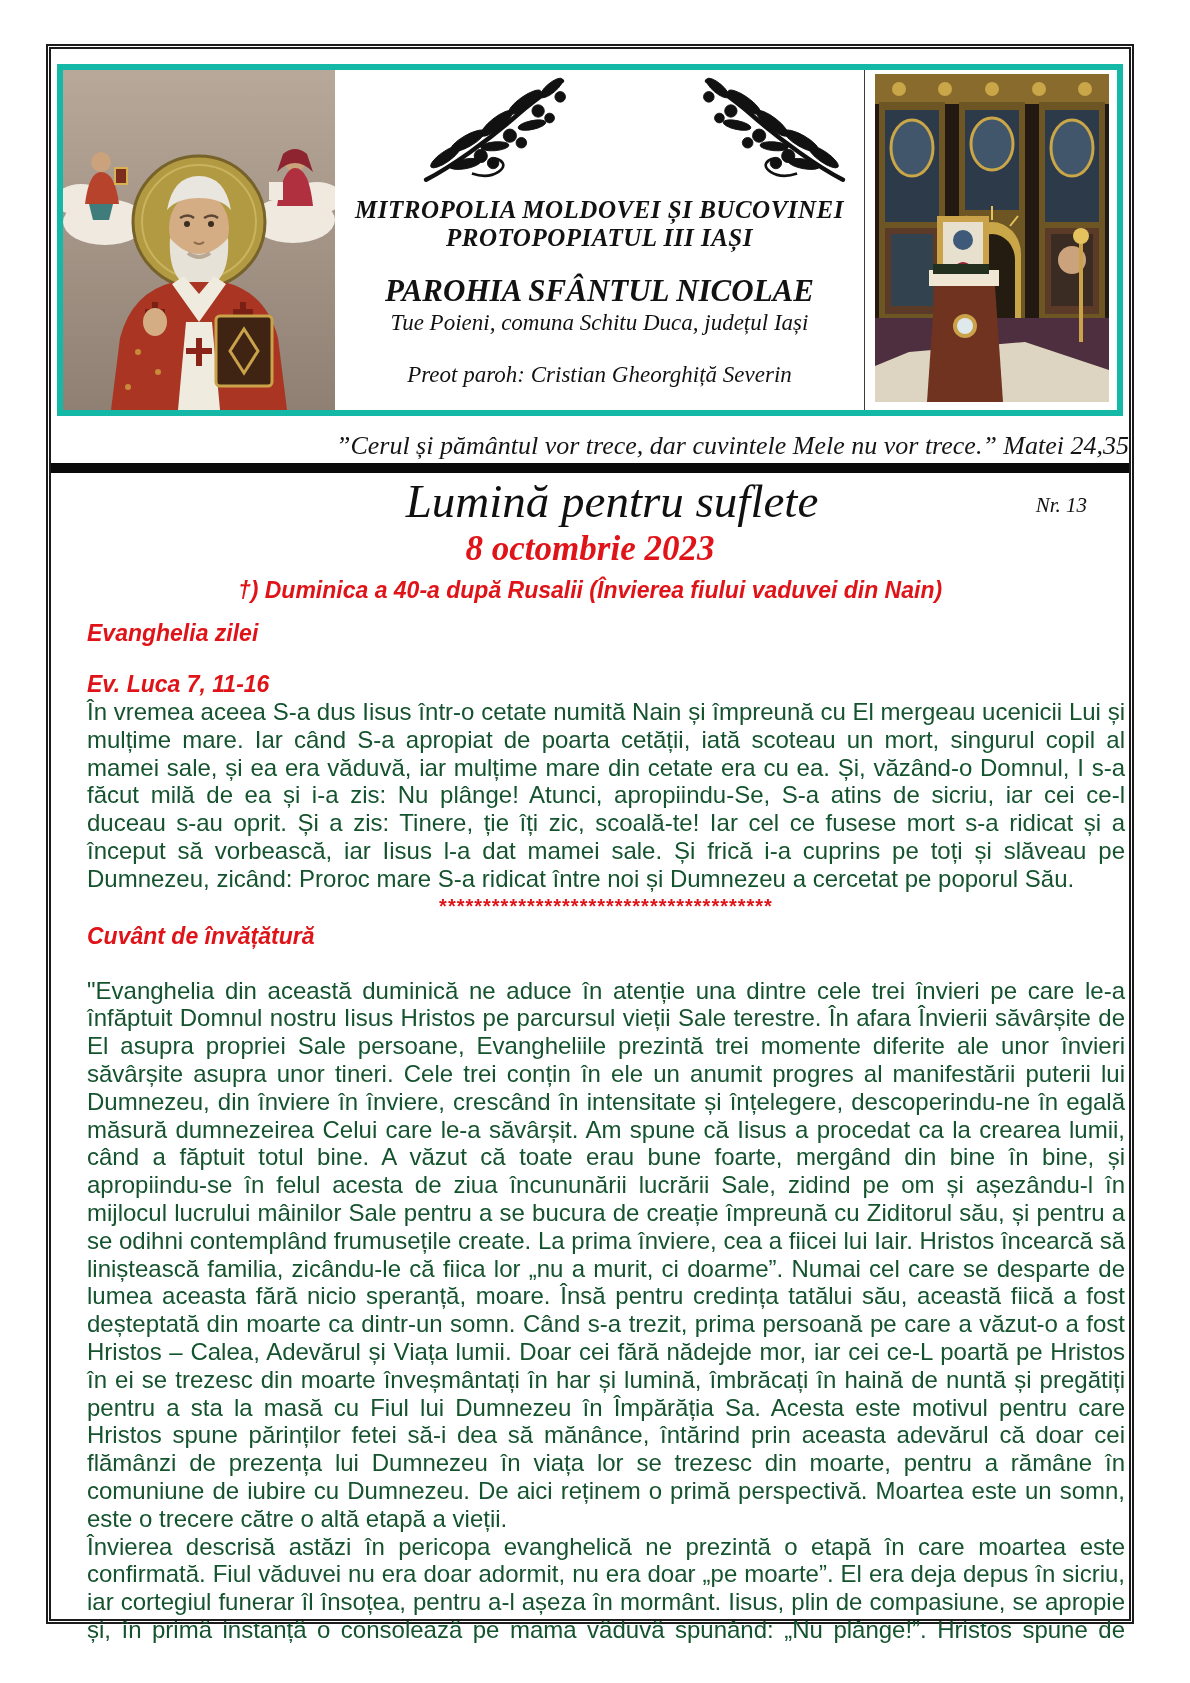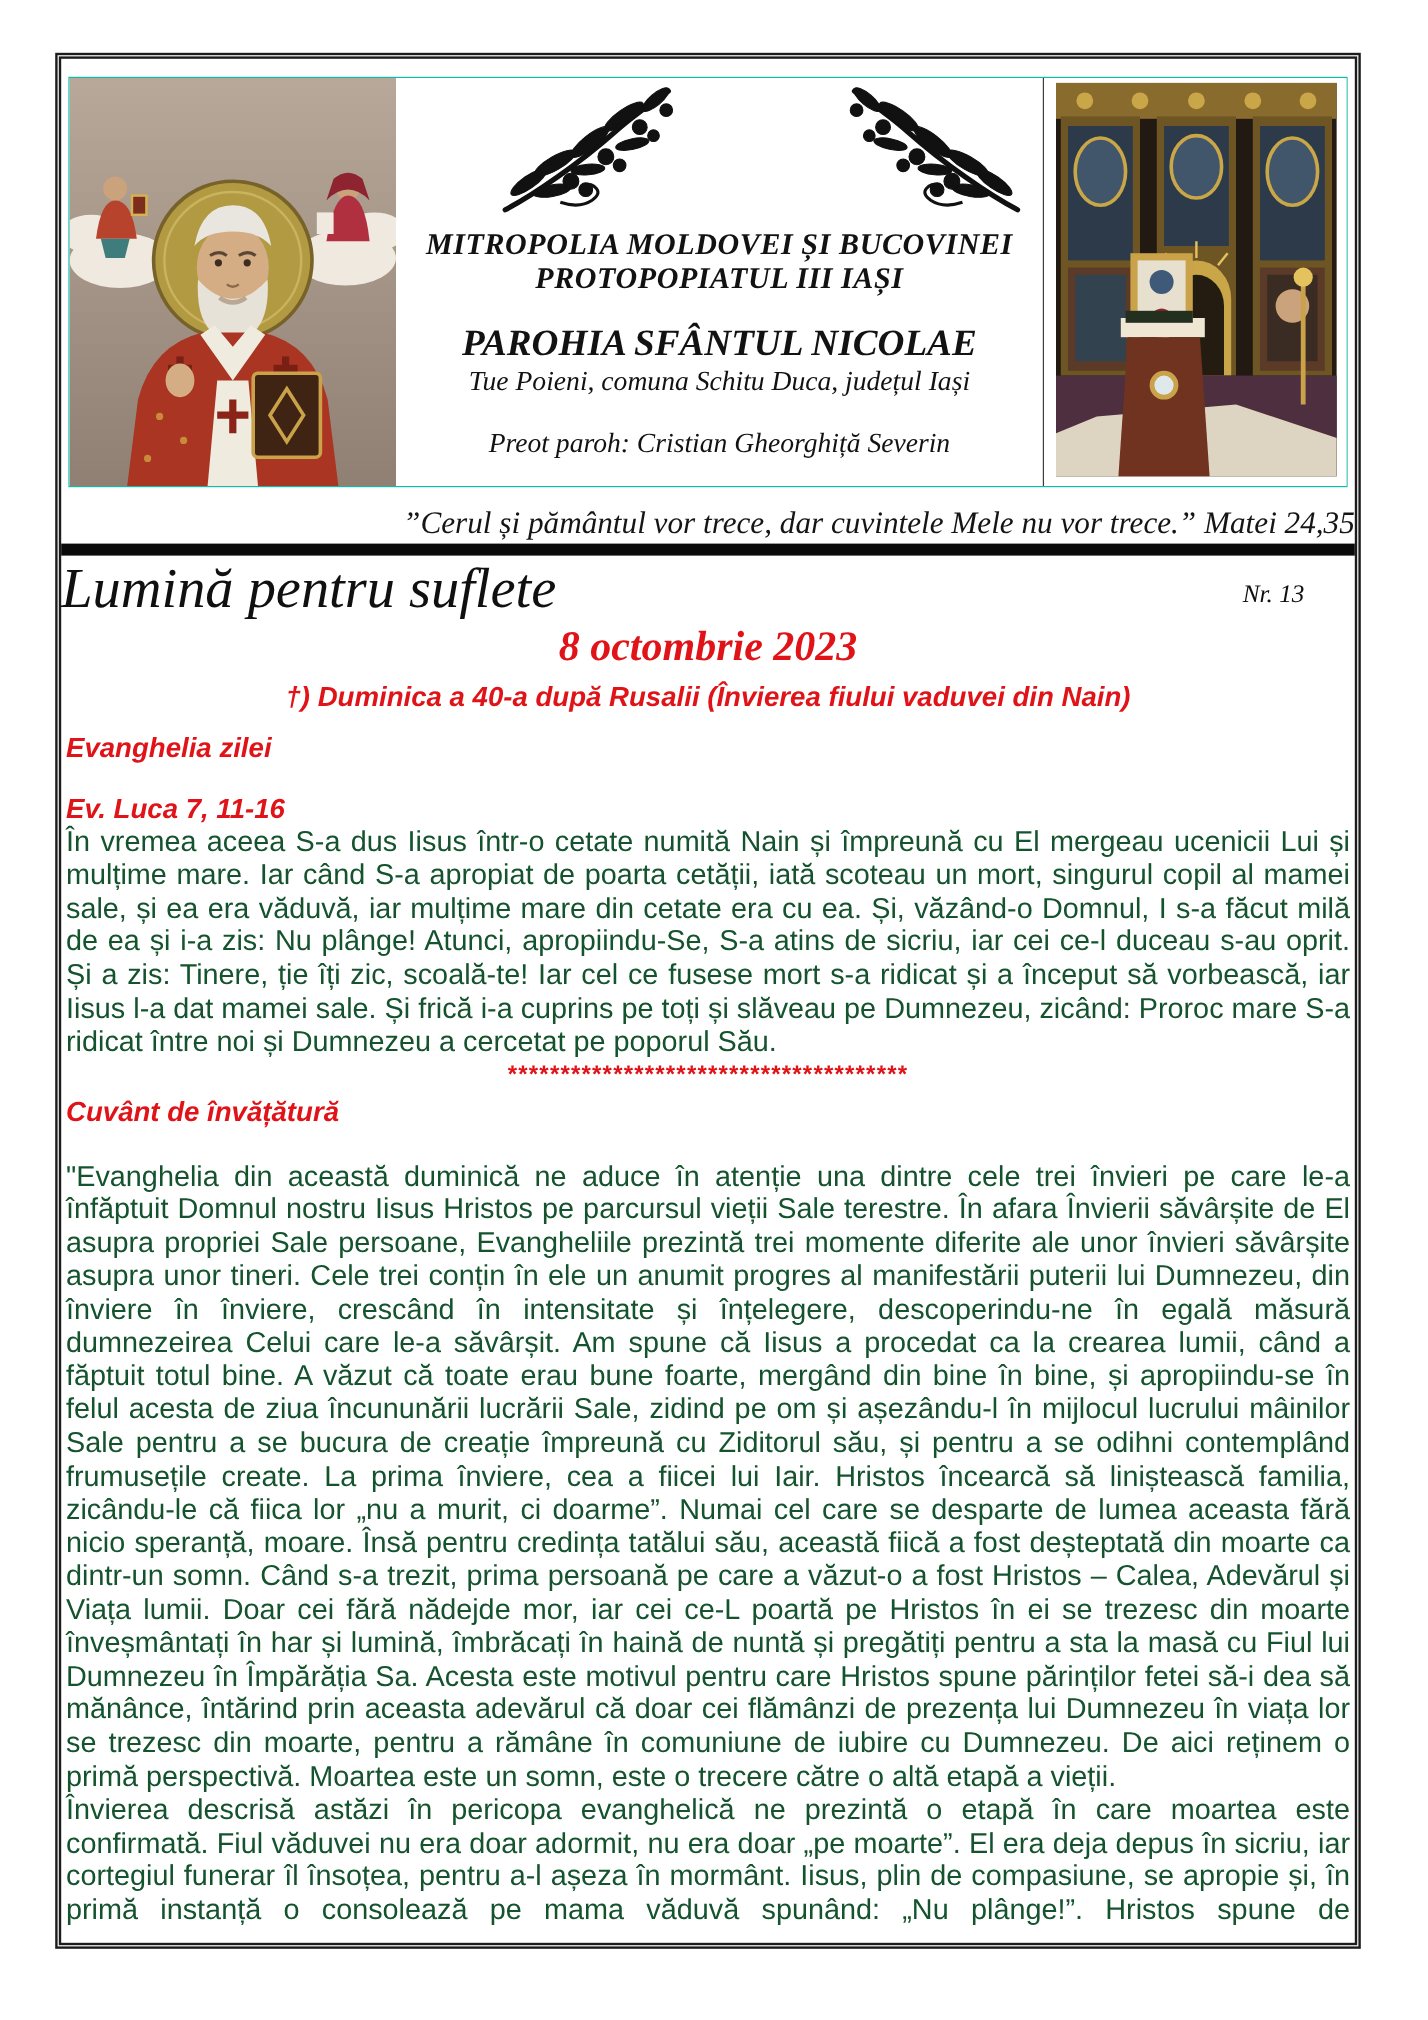--- a/index.html
+++ b/index.html
@@ -14,21 +14,21 @@
     position:absolute;left:46px;top:44px;width:1088px;height:1580px;
     border:5px double #1c1c1c;
     background:#ffffff;
     box-sizing:border-box;
   }
   
   .header{
     display:flex;
     margin:15px 6px 0 6px;
     height:340px;
-    border:1px solid #14b8a6;
+    border:6px solid #14b8a6;
     box-sizing:content-box;
     background:#ffffff;
   }
   .cell-left{width:272px;flex:0 0 272px;overflow:hidden;}
   .cell-left svg{display:block;}
   .cell-center{flex:1;position:relative;text-align:center;
     font-family:"Liberation Serif",serif;color:#121212;}
   .cell-right{flex:0 0 252px;border-left:1px solid #3c3c3c;
     padding:4px 8px 7px 10px;box-sizing:border-box;background:#fff;}
   .cell-right svg{display:block;}
@@ -41,41 +41,41 @@
   .address{font-size:23px;font-style:italic;line-height:26px;margin-top:2px;}
   .priest{font-size:23px;font-style:italic;margin-top:26px;}
   
   .quote{
     text-align:right;font-family:"Liberation Serif",serif;
     font-style:italic;font-size:26px;color:#151515;
     margin-top:15px;line-height:30px;
   }
   .black-bar{height:10px;background:var(--bar_black,#0a0a0a);margin-top:2px;}
   
-  .title-row{position:relative;margin-top:1px;height:54px;}
+  .title-row{position:relative;text-align:center;margin-top:1px;height:54px;padding-left:44px;}
   .title{
     font-family:"Liberation Serif",serif;font-style:italic;
     font-size:47px;line-height:54px;color:#101010;
   }
   .issue{
     position:absolute;right:42px;bottom:10px;
     font-family:Liberation Serif, serif;font-style:italic;font-size:21px;color:#101010;
   }
   .date{
     text-align:center;font-family:"Liberation Serif",serif;
     font-style:italic;font-weight:bold;font-size:35px;line-height:42px;
     color:var(--accent_red,#e01212);
   }
   .subtitle{
     text-align:center;font-style:italic;font-weight:bold;
     font-size:23px;line-height:27px;margin-top:7px;
     color:var(--accent_red,#e01212);
   }
   
-  .content{padding:0 4px;color:#1b1b1b;}
+  .content{padding:0 4px;color:#1b1b1b;margin-left:32px;}
   .red-heading{
     font-style:italic;font-weight:bold;font-size:23px;line-height:27px;
     color:var(--accent_red,#e01212);
   }
   .h-gospel{margin-top:16px;}
   .h-ref{margin-top:24px;}
   .h-teach{margin-top:7px;}
   .body-text{
     margin:0;font-size:24px;line-height:27.8px;
     text-align:justify;color:#14532d;

